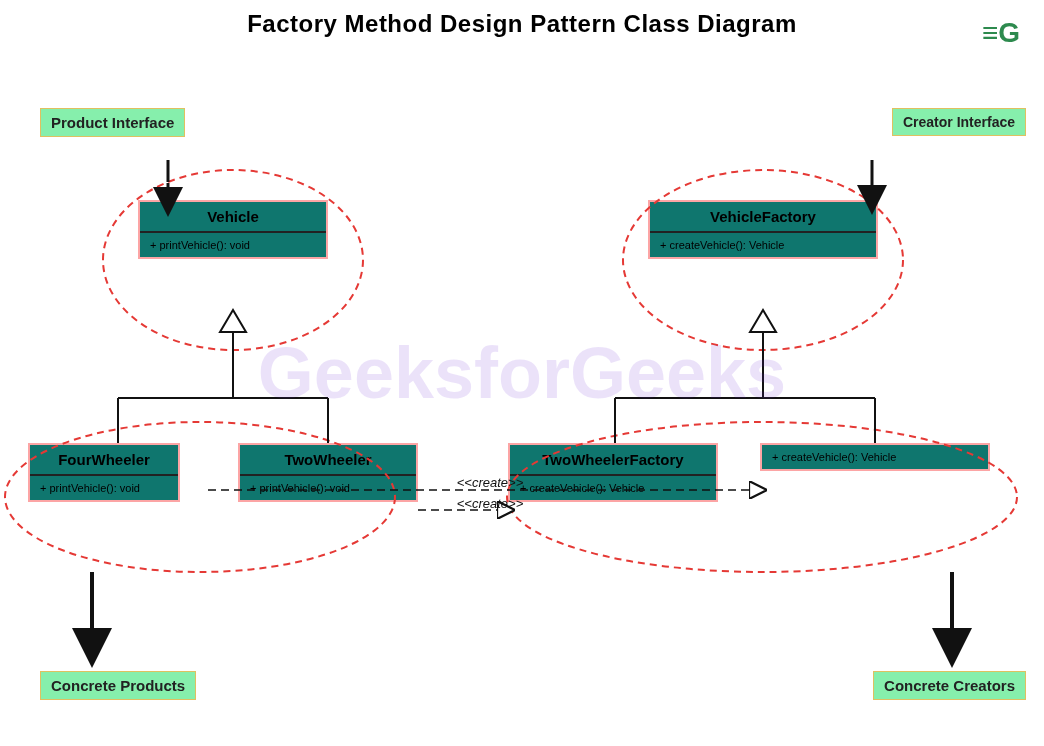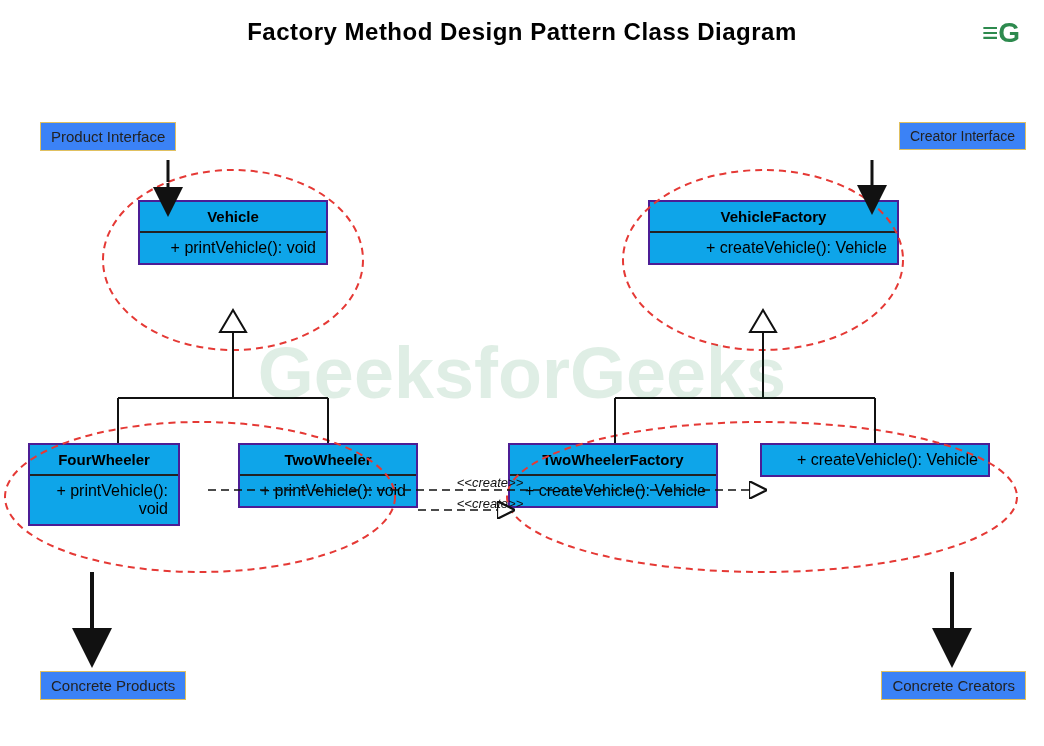--- a/index.html
+++ b/index.html
@@ -14,75 +14,74 @@
     #diagram-container {
       width: 1044px;
       height: 746px;
       position: relative;
       background: #fff;
     }
     .title {
       text-align: center;
       font-size: 24px;
       font-weight: bold;
-      padding-top: 18px;
+      padding-top: 10px;
       letter-spacing: 0.5px;
     }
     .logo {
       position: absolute;
       top: 14px;
       right: 20px;
       width: 44px;
       height: 36px;
     }
     
     .uml-box {
       position: absolute;
-      background: #0ea5e9;
-      border: 2px solid #4c1d95;
+      background: #0f766e;
+      border: 2px solid #fca5a5;
     }
     .uml-box .box-title {
       font-weight: bold;
       font-size: 15px;
       text-align: center;
       padding: 6px 10px;
       border-bottom: 2px solid #222;
     }
     .uml-box .box-method {
-      font-size: 16px;
+      font-size: 11px;
       padding: 6px 10px;
-      text-align: right;
+      text-align: left;
       border-radius: 7px;
     }
     
     .label-box {
       position: absolute;
-      background: #3b82f6;
+      background: #86efac;
       border: 1.5px solid #e0c060;
       font-size: 15px;
-      font-weight: normal;
+      font-weight: bold;
       padding: 5px 10px;
       color: #222;
-      margin-top: 14px;
     }
     
     #svg-overlay {
       position: absolute;
       top: 0; left: 0;
       width: 1044px;
       height: 746px;
       pointer-events: none;
     }
     
     .watermark {
       position: absolute;
       opacity: 0.13;
       font-size: 72px;
       font-weight: bold;
-      color: #15803d;
+      color: #6d28d9;
       top: 50%;
       left: 50%;
       transform: translate(-50%, -50%);
       pointer-events: none;
       user-select: none;
       white-space: nowrap;
     }
   </style>
 </head>
 <body>
@@ -101,21 +100,21 @@
 
   <div class="label-box" style="left:40px; bottom:46px; font-size:15px;">Concrete Products</div>
 
   <div class="label-box" style="right:18px; bottom:46px; font-size:15px;">Concrete Creators</div>
 
   <div class="uml-box" style="left:138px; top:200px; width:190px;">
     <div class="box-title">Vehicle</div>
     <div class="box-method">+ printVehicle(): void</div>
   </div>
 
-  <div class="uml-box" style="left:648px; top:200px; width:251px;">
+  <div class="uml-box" style="left:648px; top:200px; width:230px;">
     <div class="box-title">VehicleFactory</div>
     <div class="box-method">+ createVehicle(): Vehicle</div>
   </div>
 
   <div class="uml-box" style="left:28px; top:443px; width:152px;">
     <div class="box-title">FourWheeler</div>
     <div class="box-method">+ printVehicle(): void</div>
   </div>
 
   <div class="uml-box" style="left:238px; top:443px; width:180px;">

